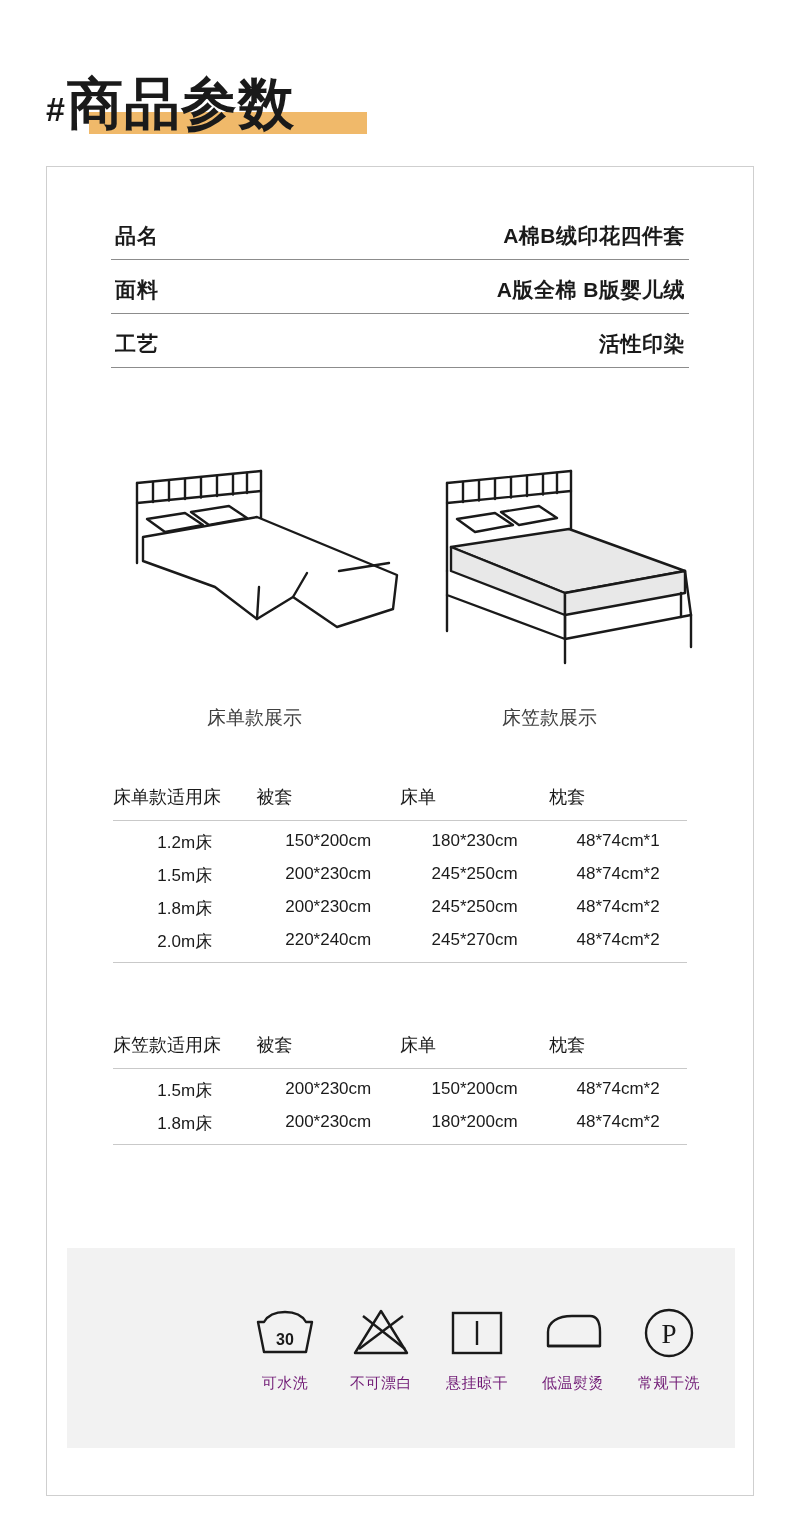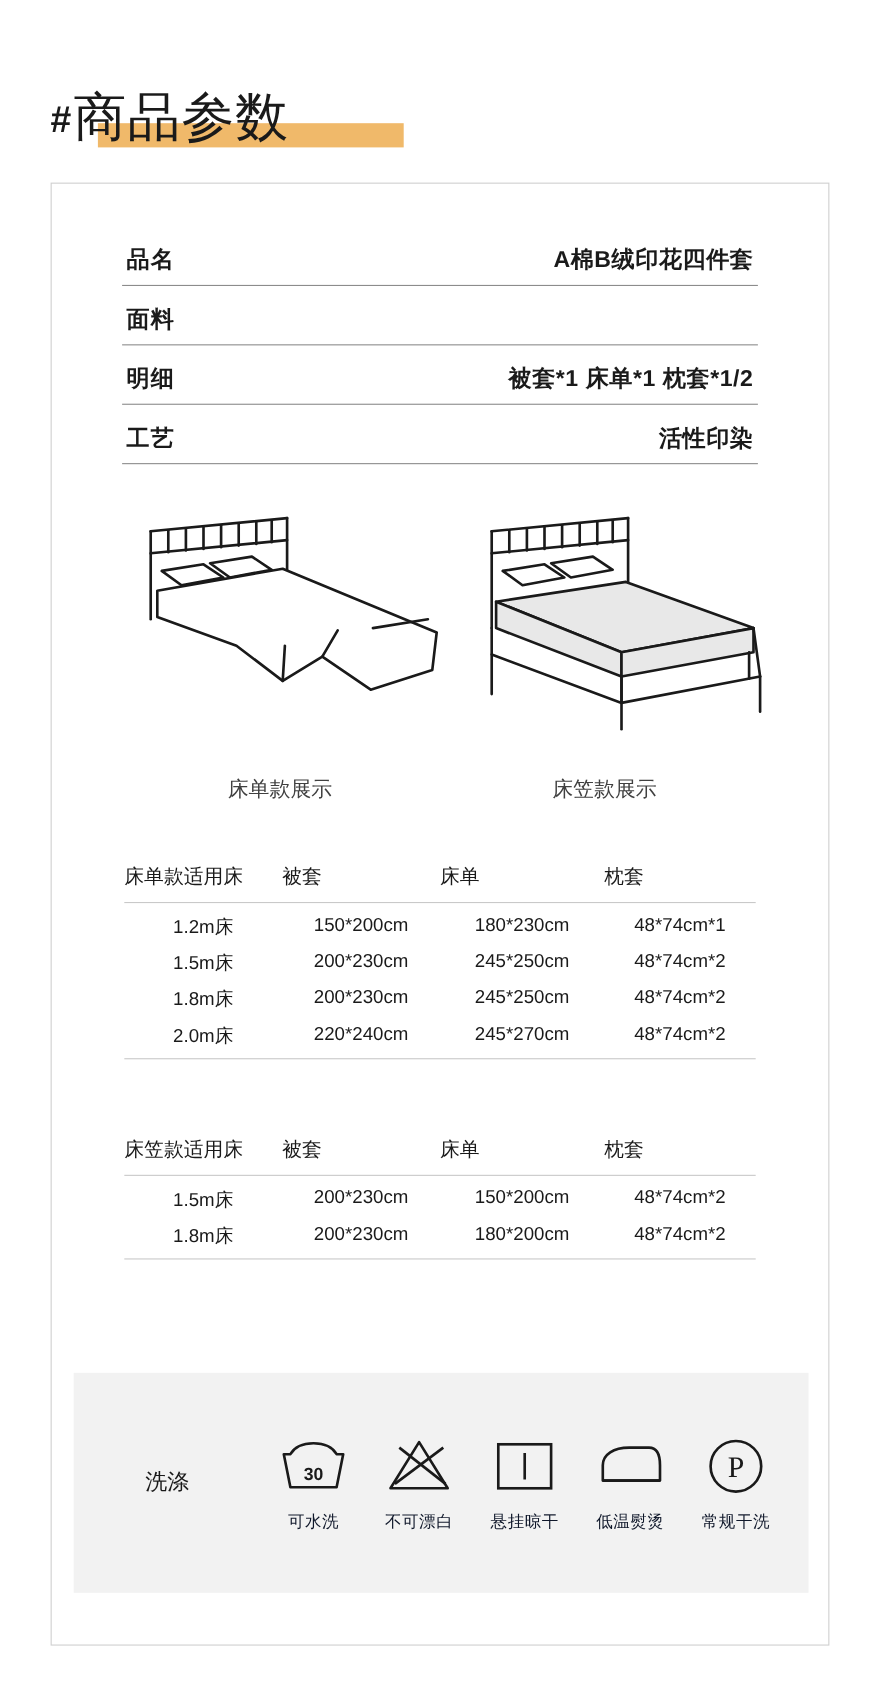--- a/index.html
+++ b/index.html
@@ -42,22 +42,22 @@
     left: 22px;
     bottom: -2px;
     width: 278px;
     height: 22px;
     background: #f0b96a;
     z-index: 0;
   }
   .title-text {
     position: relative;
     z-index: 1;
-    font-size: 48px;
-    font-weight: normal;
+    font-size: 56px;
+    font-weight: bold;
     letter-spacing: 1px;
     line-height: 1;
     color: #1a1a1a;
   }
 
   
   .card {
     position: absolute;
     left: 46px;
     top: 166px;
@@ -179,21 +179,21 @@
   }
   .wash-glyph {
     height: 58px;
     display: flex;
     align-items: center;
     justify-content: center;
   }
   .wash-text {
     margin-top: 12px;
     font-size: 15px;
-    color: #0f172a;
+    color: #701a75;
     letter-spacing: 0.5px;
   }
 </style>
 </head>
 <body>
 
 <div class="page-header">
   <span class="hash-mark">#</span>
   <span class="title-wrap">
     <span class="title-highlight"></span>
@@ -203,24 +203,21 @@
 
 <div class="card">
 
   <div class="spec-table">
     <div class="spec-row">
       <span class="spec-key">品名</span>
       <span class="spec-val">A棉B绒印花四件套</span>
     </div>
     <div class="spec-row">
       <span class="spec-key">面料</span>
-    </div>
-    <div class="spec-row">
-      <span class="spec-key">明细</span>
-      <span class="spec-val">被套*1 床单*1 枕套*1/2</span>
+      <span class="spec-val">A版全棉 B版婴儿绒</span>
     </div>
     <div class="spec-row">
       <span class="spec-key">工艺</span>
       <span class="spec-val">活性印染</span>
     </div>
   </div>
 
   <div class="beds">
     <svg width="590" height="200" viewBox="0 0 590 200" fill="none" xmlns="http://www.w3.org/2000/svg">
 
@@ -338,21 +335,20 @@
     <div class="size-row">
       <div class="cell c0">1.8m床</div>
       <div class="cell c1">200*230cm</div>
       <div class="cell c2">180*200cm</div>
       <div class="cell c3">48*74cm*2</div>
     </div>
   </div>
 
   <div class="wash-care">
     <div class="wash-label">
-      <div>洗涤</div>
     </div>
     <div class="wash-icons">
 
       <div class="wash-item">
         <div class="wash-glyph">
           <svg width="62" height="50" viewBox="0 0 62 50" fill="none" xmlns="http://www.w3.org/2000/svg">
             <path d="M4 14 L10 14 C14 7 22 4 31 4 C40 4 48 7 52 14 L58 14 L52 44 L10 44 Z" stroke="#1a1a1a" stroke-width="2.4" stroke-linejoin="round" fill="none"></path>
             <text x="31" y="37" font-family="Liberation Sans, sans-serif" font-size="16" font-weight="bold" text-anchor="middle" fill="#1a1a1a">30</text>
           </svg>
         </div>

